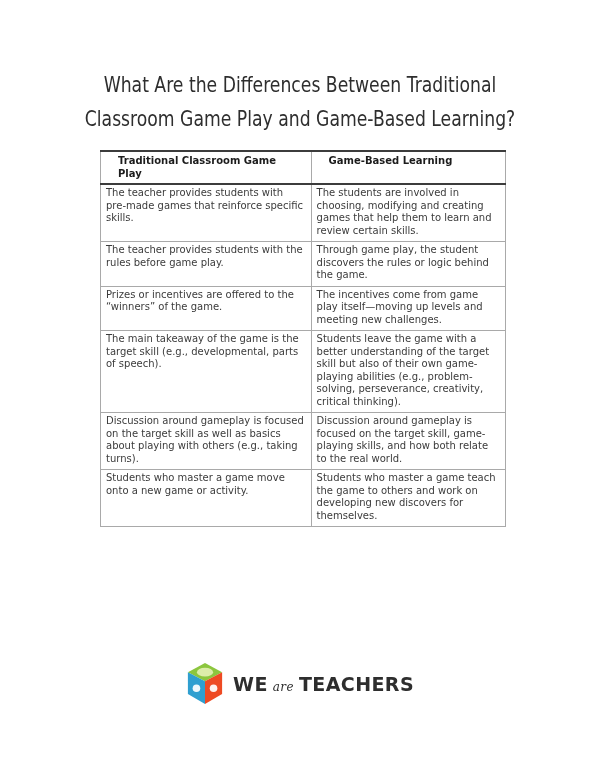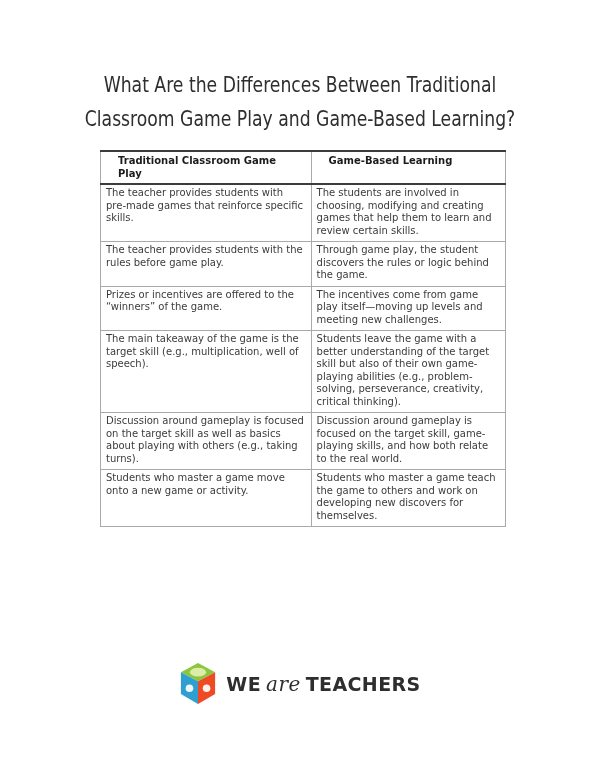--- a/index.html
+++ b/index.html
@@ -84,21 +84,21 @@
     font-size: 19px;
     font-weight: bold;
     letter-spacing: 0.4px;
     color: #2e2e2e;
     white-space: nowrap;
   }
   .logo-text .are {
     font-family: "DejaVu Serif", serif;
     font-style: italic;
     font-weight: normal;
-    font-size: 20px;
+    font-size: 12px;
     margin: 0 5px;
   }
 </style>
 </head>
 <body>
 
 <div>
 
   <h1 class="title">
     <span class="title-line">What Are the Differences Between Traditional</span>
@@ -123,21 +123,21 @@
       </tr>
       <tr>
         <td>The teacher provides students with the rules before game play.</td>
         <td>Through game play, the student discovers the rules or logic behind the game.</td>
       </tr>
       <tr>
         <td>Prizes or incentives are offered to the “winners” of the game.</td>
         <td>The incentives come from game play itself—moving up levels and meeting new challenges.</td>
       </tr>
       <tr>
-        <td>The main takeaway of the game is the target skill (e.g., multiplication, well of speech).</td>
+        <td>The main takeaway of the game is the target skill (e.g., developmental, parts of speech).</td>
         <td>Students leave the game with a better understanding of the target skill but also of their own game-playing abilities (e.g., problem-solving, perseverance, creativity, critical thinking).</td>
       </tr>
       <tr>
         <td>Discussion around gameplay is focused on the target skill as well as basics about playing with others (e.g., taking turns).</td>
         <td>Discussion around gameplay is focused on the target skill, game-playing skills, and how both relate to the real world.</td>
       </tr>
       <tr>
         <td>Students who master a game move onto a new game or activity.</td>
         <td>Students who master a game teach the game to others and work on developing new discovers for themselves.</td>
       </tr>

